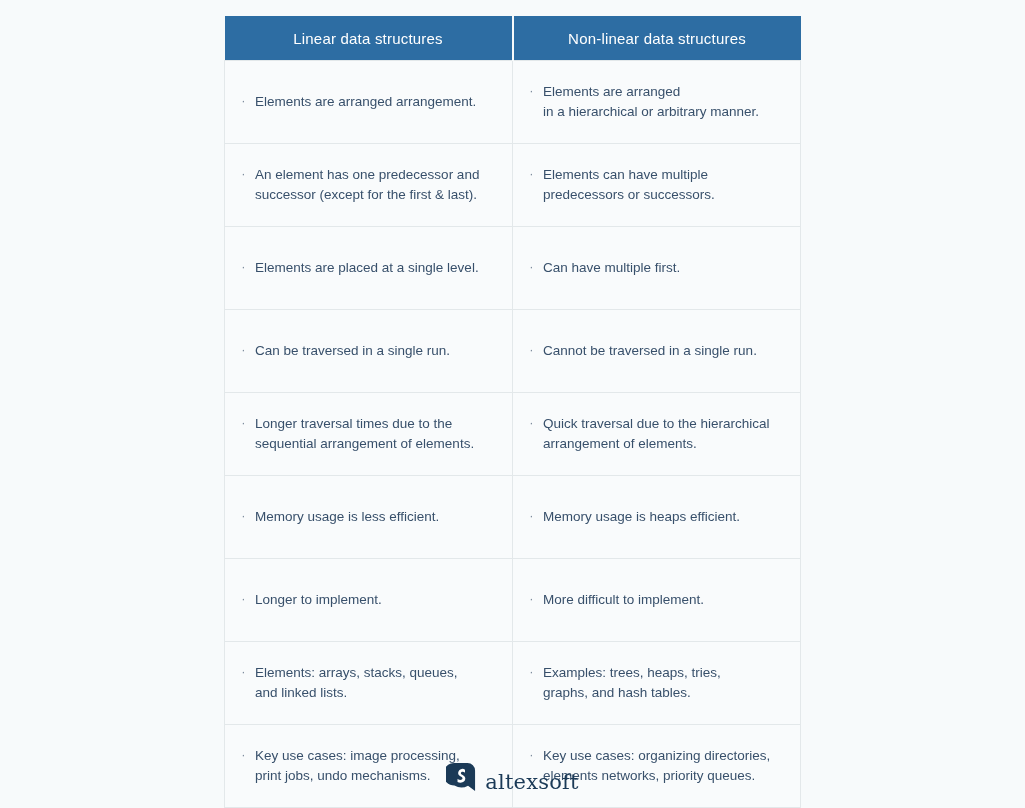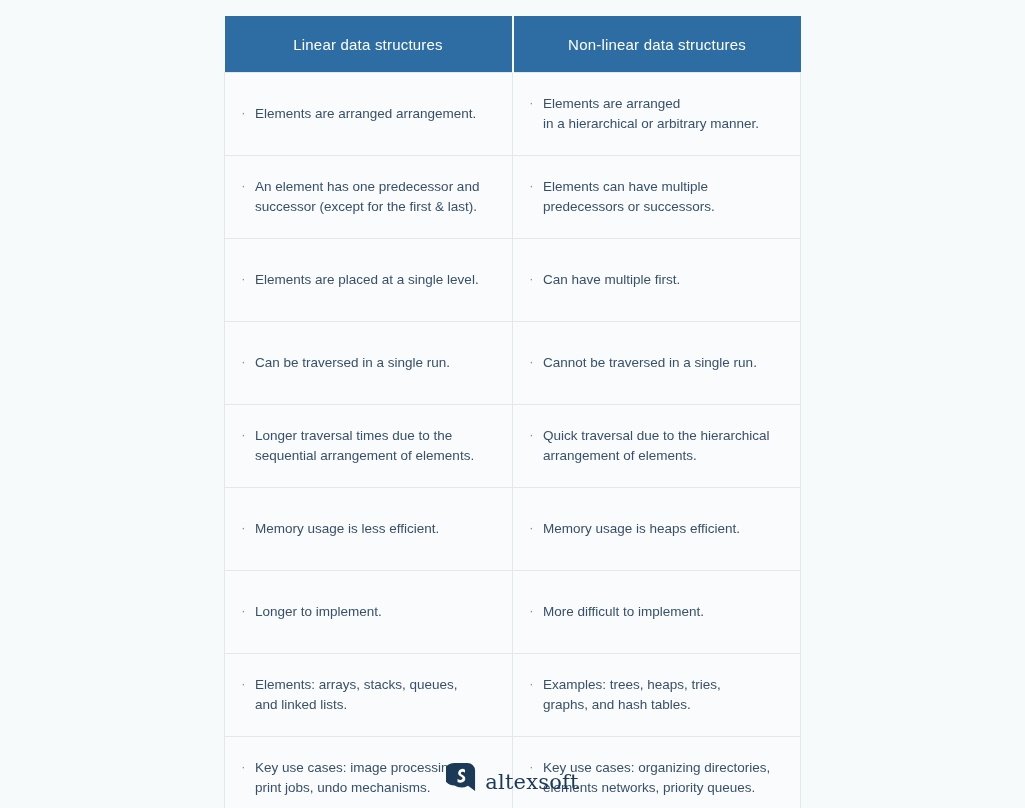--- a/index.html
+++ b/index.html
@@ -34,21 +34,21 @@
 
   .compare-table col.c1 { width: 288px; }
   .compare-table col.c2 { width: 288px; }
 
   .compare-table thead th {
     background: #2d6da3;
     color: #ffffff;
     font-size: 15px;
     font-weight: 400;
     letter-spacing: 0.2px;
-    height: 56px;
+    height: 44px;
     text-align: center;
     vertical-align: middle;
     padding: 0 8px;
     border: none;
   }
   .compare-table thead th.th-left  { border-right: 2px solid #f7fafb; }
 
   .compare-table tbody td {
     background: #f9fbfc;
     border: 1px solid #e3e8ea;

